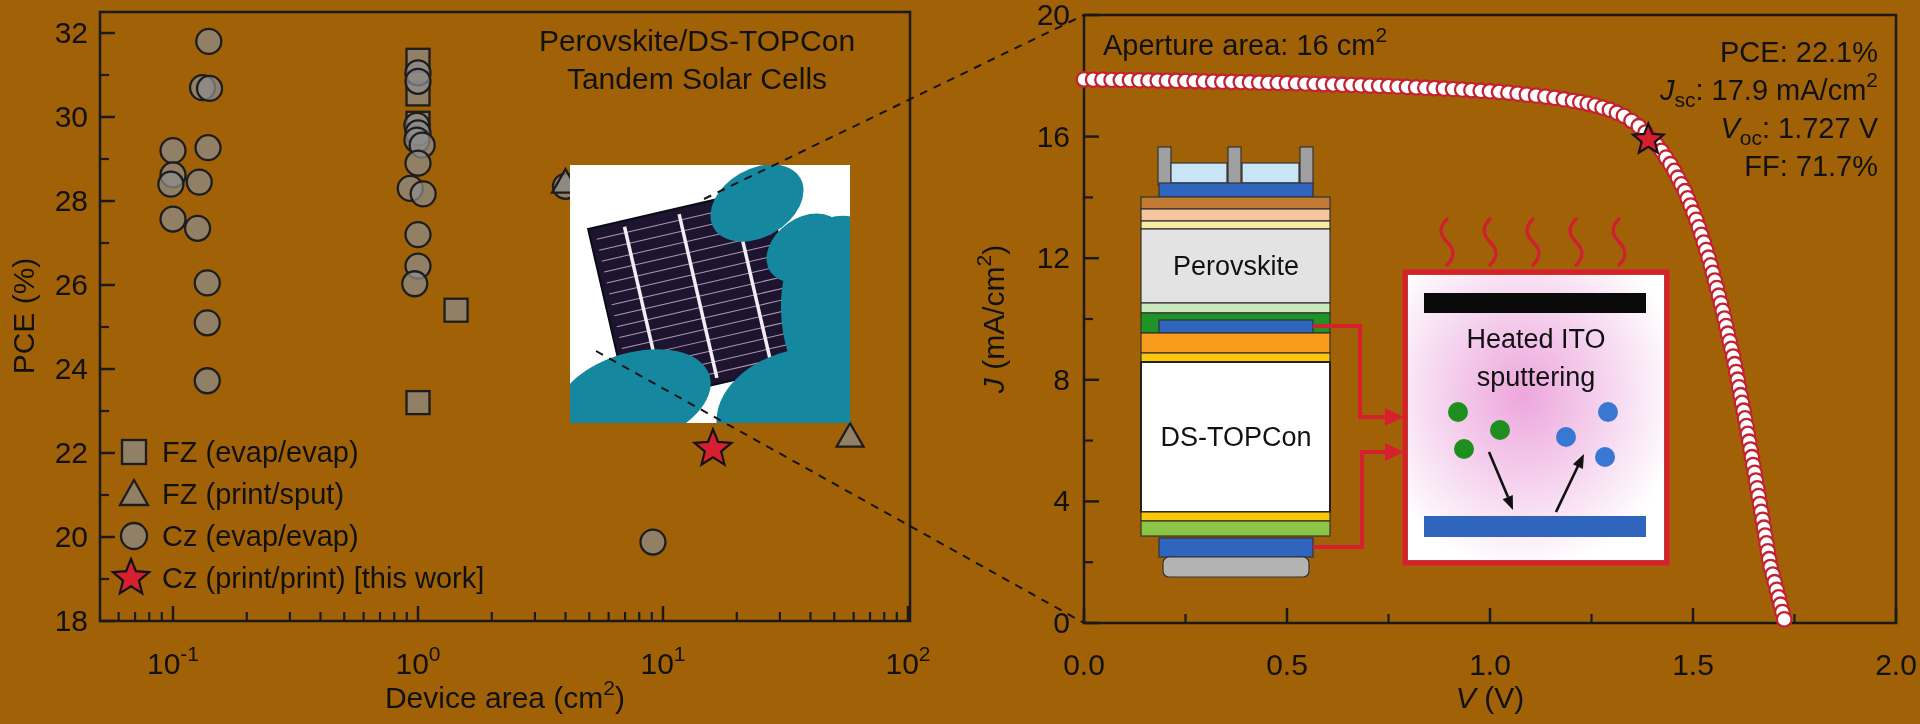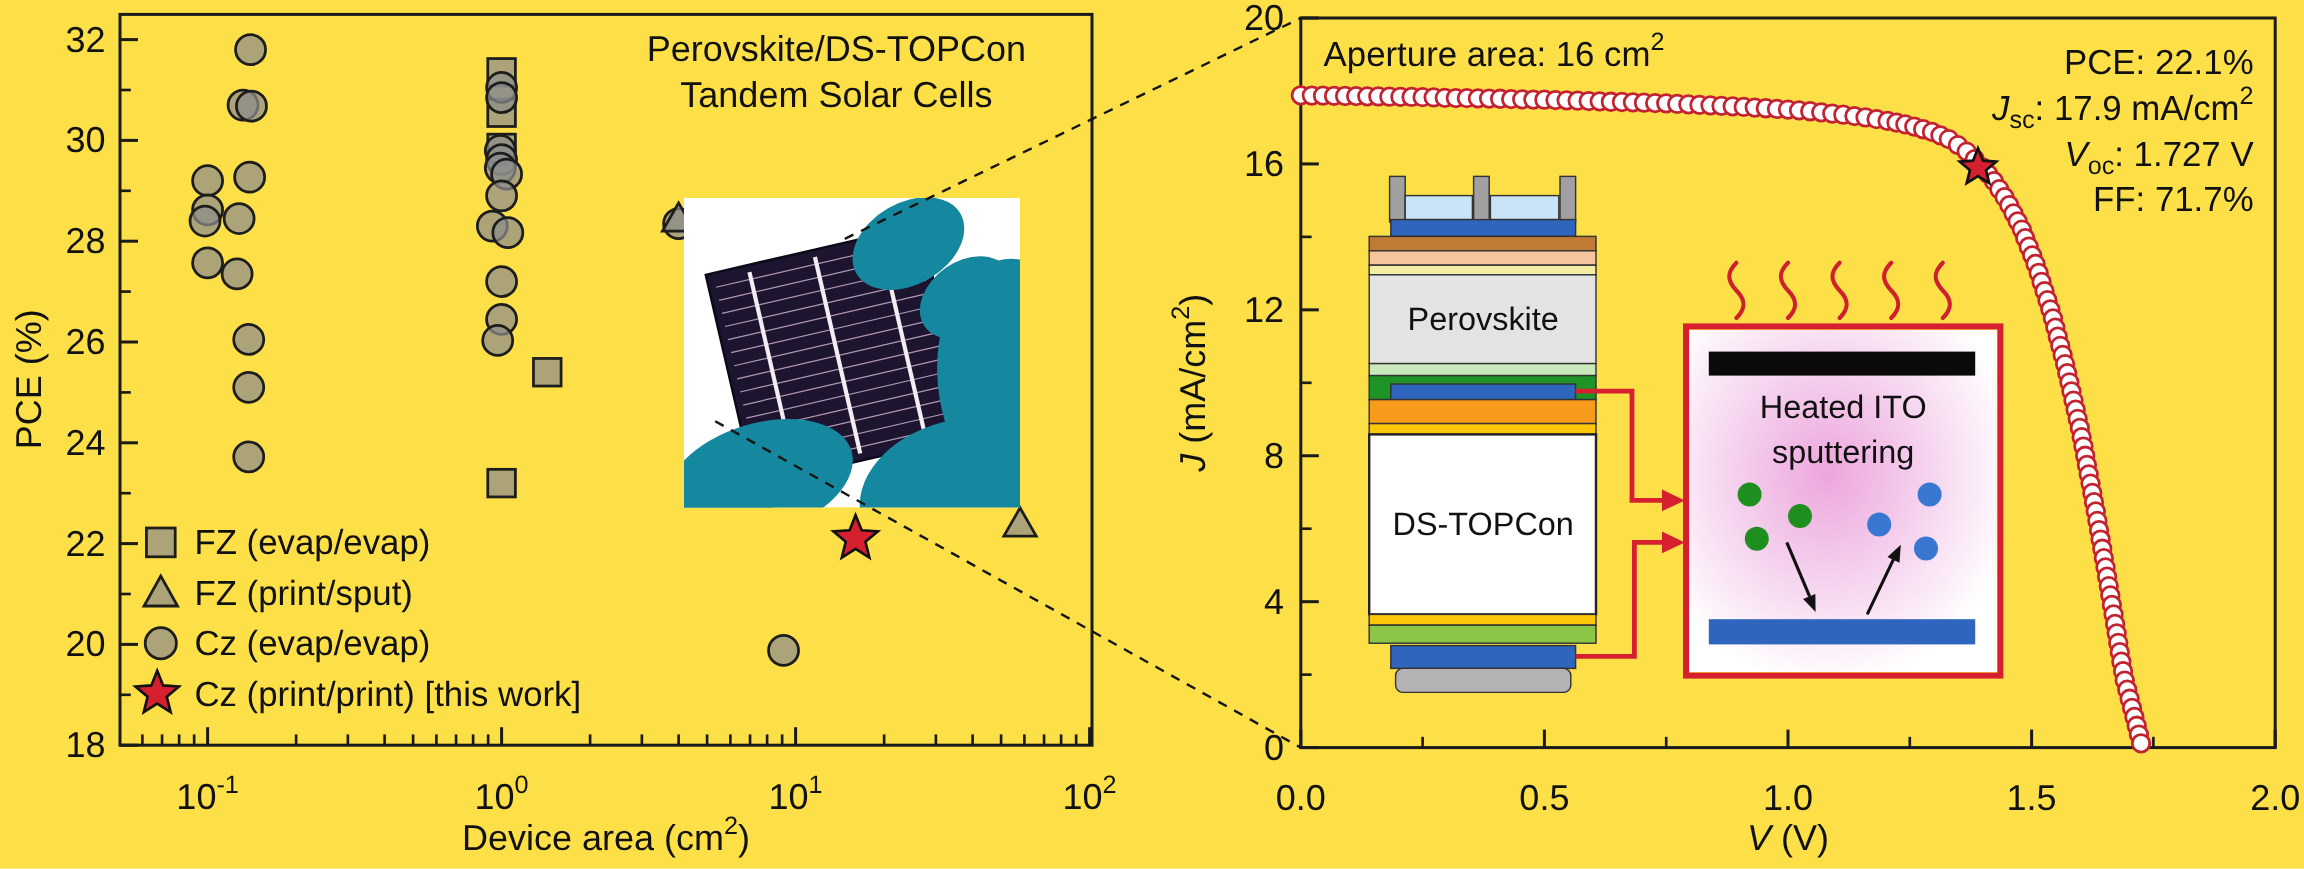--- a/index.html
+++ b/index.html
@@ -1,16 +1,16 @@
 <!DOCTYPE html>
 <html><head>
 <meta charset="utf-8">
 <style>
   html,body{margin:0;padding:0;background:#ffffff;}
-  .stage{position:relative;width:1920px;height:724px;background:#fde047;overflow:hidden;}
+  .stage{position:relative;width:1920px;height:724px;background:#a16207;overflow:hidden;}
   svg{display:block;}
   text{font-family:"Liberation Sans", sans-serif;fill:#111111;}
   .t30{font-size:30px;}
   .t29{font-size:29px;}
   .t27{font-size:27px;}
   .t21{font-size:21px;}
   .ital{font-style:italic;}
 </style>
 </head>
 <body>

